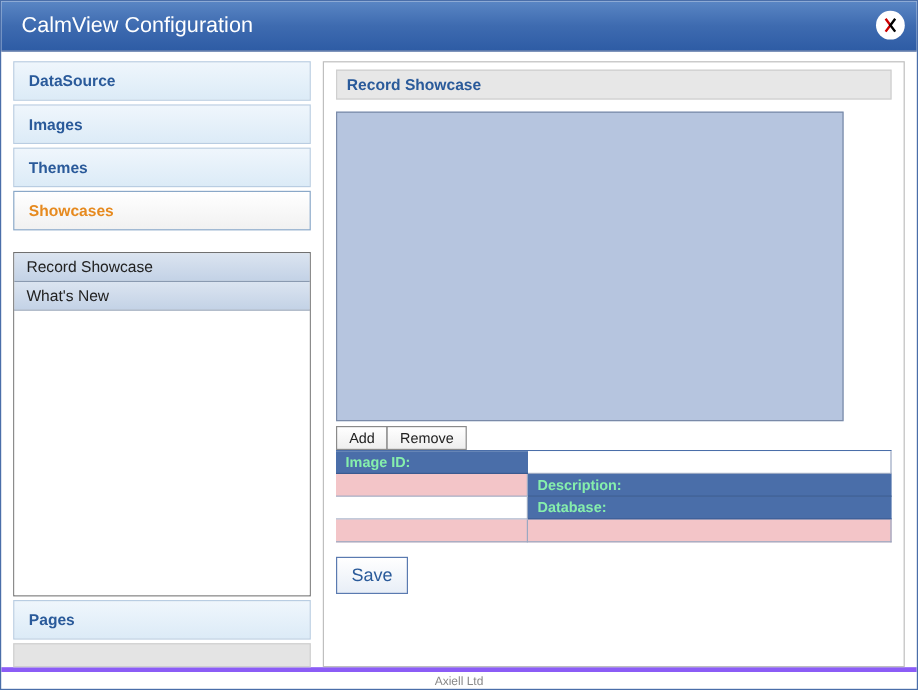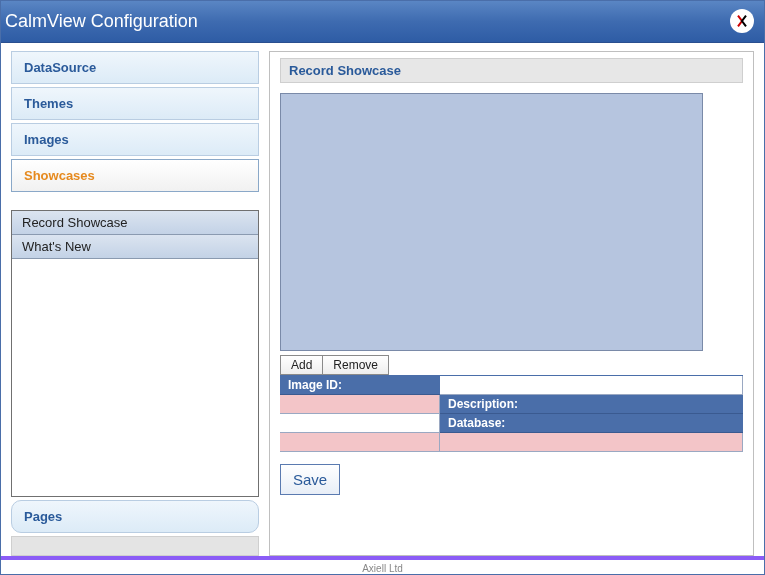--- a/index.html
+++ b/index.html
@@ -9,21 +9,21 @@
     background: #fff;
     width: 765px;
     height: 575px;
     overflow: hidden;
     border: 1px solid #4a6ea9;
   }
   .titlebar {
     background: linear-gradient(to bottom, #5a86c4 0%, #3e6bb0 50%, #2e5ca5 100%);
     color: #fff;
     font-size: 18px;
-    padding: 10px 4px;
+    padding: 10px 17px;
     position: relative;
     border-bottom: 1px solid #2a4f8f;
   }
   .titlebar-icon {
     position: absolute;
     right: 10px;
     top: 8px;
     width: 24px;
     height: 24px;
     background: #fff;
@@ -76,21 +76,21 @@
     padding: 4px 10px;
     font-size: 13px;
     color: #222;
     cursor: pointer;
   }
   .sub-fill {
     flex: 1;
     background: #fff;
   }
   .nav-bottom { margin-top: 3px; }
-  .nav-bottom .nav-item { margin-bottom: 3px; border-radius: 10px; }
+  .nav-bottom .nav-item { margin-bottom: 3px; }
   .nav-spacer {
     background: #e4e4e4;
     height: 20px;
     border: 1px solid #cfcfcf;
   }
   
   .main {
     flex: 1;
     border: 1px solid #bfbfbf;
     padding: 6px 10px 6px 10px;
@@ -126,21 +126,21 @@
     margin-right: -1px;
     color: #222;
   }
   .form-grid {
     display: grid;
     grid-template-columns: 160px 1fr;
     border-top: 1px solid #4a6ea9;
   }
   .form-label {
     background: #4a6ea9;
-    color: #ffffff;
+    color: #86efac;
     font-weight: bold;
     font-size: 12px;
     padding: 2px 8px;
     border-bottom: 1px solid #3a5a90;
   }
   .form-input {
     border: 1px solid #9aa8c2;
     border-left: none;
     border-top: none;
     height: 19px;
@@ -176,22 +176,22 @@
     <svg viewBox="0 0 24 24">
       <path d="M6 4 L12 12 L6 20" stroke="#c00" stroke-width="3" fill="none"></path>
       <path d="M18 4 L12 12 L18 20" stroke="#000" stroke-width="3" fill="none"></path>
     </svg>
   </span>
 </div>
 
 <div class="body-wrap">
   <div class="sidebar">
     <div class="nav-item">DataSource</div>
+    <div class="nav-item">Images</div>
     <div class="nav-item">Themes</div>
-    <div class="nav-item">Images</div>
     <div class="nav-item active">Showcases</div>
     <div class="sub-list">
       <div class="sub-item">Record Showcase</div>
       <div class="sub-item">What's New</div>
       <div class="sub-fill"></div>
     </div>
     <div class="nav-bottom">
       <div class="nav-item">Pages</div>
       <div class="nav-spacer"></div>
     </div>

